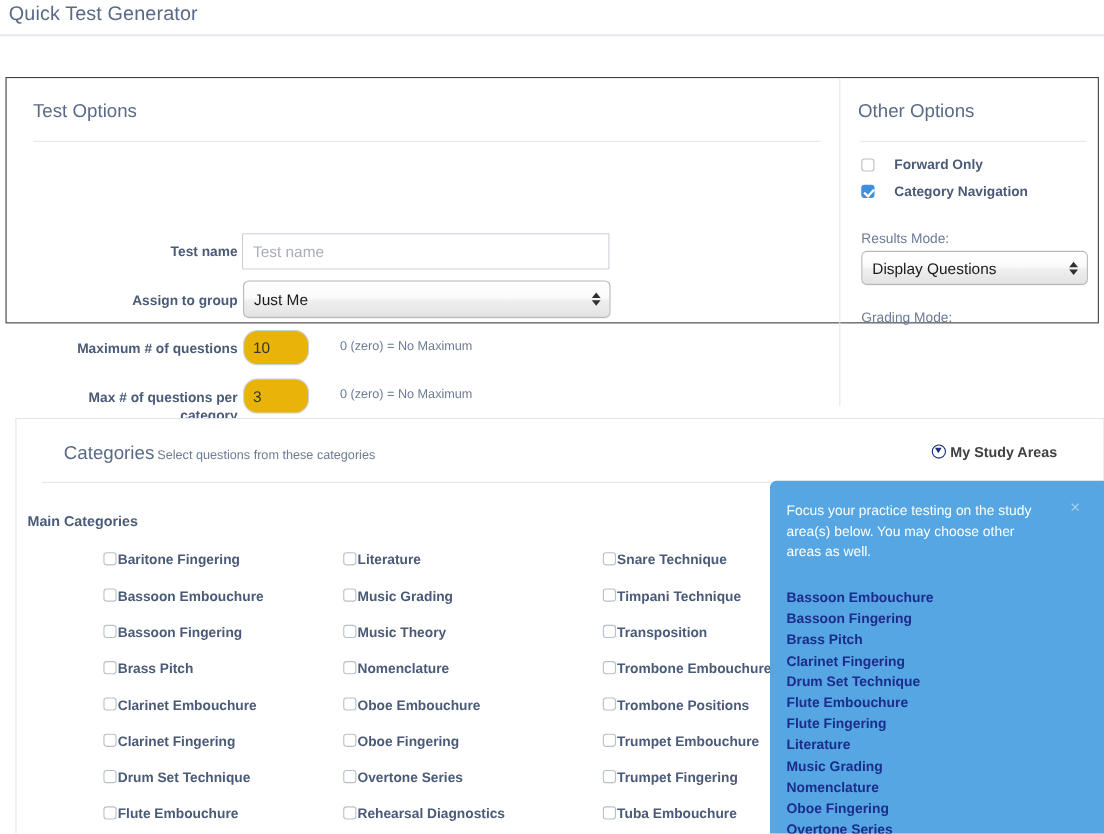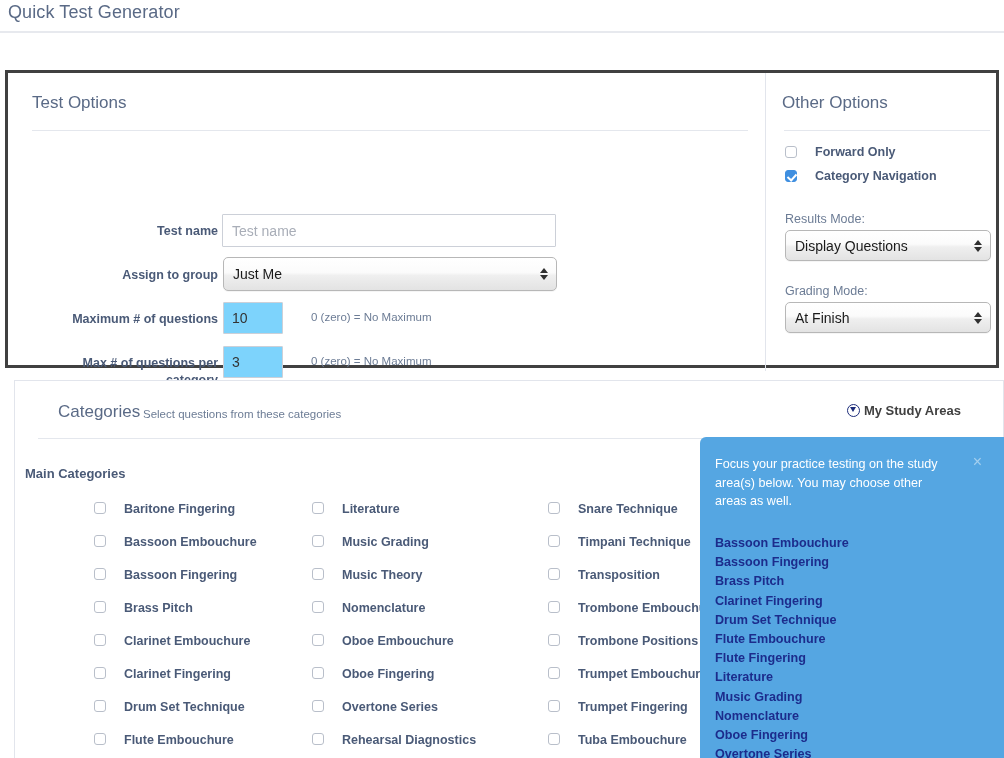--- a/index.html
+++ b/index.html
@@ -17,22 +17,22 @@
     position: absolute; left: 0; top: 0; width: 1004px; height: 33px;
     border-bottom: 2px solid #e7e9ee; background: #fff;
   }
   .topbar-title {
     position: absolute; left: 8px; top: 2px;
     font-size: 18px; color: #5a6a86; font-weight: 400; letter-spacing: .1px;
   }
 
   
   .options-card {
-    position: absolute; left: 5px; top: 70px; width: 994px; height: 298px;
-    background: #fff; border: 3px solid #404040;
+    position: absolute; left: 5px; top: 70px; width: 994px; height: 224px;
+    background: #fff; border: 1px solid #404040;
   }
   .vdivider {
     position: absolute; left: 757px; top: 0px; width: 1px; height: 298px;
     background: #e2e5ec;
   }
   .panel-title {
     position: absolute; font-size: 17px; color: #5a6a86; font-weight: 400;
   }
   .panel-rule {
     position: absolute; height: 1px; background: #e4e7ed;
@@ -42,23 +42,23 @@
     color: #4a5a77; font-weight: bold; line-height: 17px;
   }
   .text-input {
     position: absolute; border: 1px solid #ccd0d8; background: #fff;
     font-size: 14px; color: #4b4b4b; padding: 0 9px;
     font-family: "Liberation Sans", sans-serif;
     border-radius: 1px; outline: none;
   }
   .text-input::placeholder { color: #a9aeb8; }
   .num-input {
-    position: absolute; border: 1px solid #ccd0d8; background: #7dd3fc;
+    position: absolute; border: 1px solid #ccd0d8; background: #eab308;
     font-size: 14px; color: #333; padding: 0 8px;
-    font-family: "Liberation Sans", sans-serif; border-radius: 1px; outline: none;
+    font-family: "Liberation Sans", sans-serif; border-radius: 13px; outline: none;
   }
   .hint {
     position: absolute; font-size: 11.5px; color: #6c7c95; line-height: 14px;
   }
 
   
   .nselect {
     position: absolute;
     border: 1px solid #b7b7b7;
     border-radius: 5px;
@@ -143,21 +143,21 @@
   .main-cats-heading {
     position: absolute; left: 25px; top: 466px;
     font-size: 13px; font-weight: bold; color: #4a5a77;
   }
 
   .catcol { position: absolute; top: 502px; }
   .catrow {
     display: flex; align-items: flex-start; height: 33px;
     font-size: 12.5px; font-weight: bold; color: #4a5a77; cursor: default;
   }
-  .catrow .ctext { margin-left: 18px; line-height: 14px; }
+  .catrow .ctext { margin-left: 1px; line-height: 14px; }
 
   
   .popover {
     position: absolute; left: 700px; top: 437px; width: 304px; height: 321px;
     background: #55a6e2; border-radius: 6px 0 0 0;
     overflow: hidden;
   }
   .pop-text {
     position: absolute; left: 15px; top: 18px; width: 228px;
     font-size: 12.6px; color: #ffffff; line-height: 18.6px;
@@ -226,27 +226,20 @@
     <div class="sublabel" style="left:777px; top:139px;">Results Mode:</div>
     <div class="nselect" style="left:777px; top:157px; width:206px; height:31px;">
       <span>Display Questions</span>
       <span class="arrows">
           <i class="up"></i>
           <i class="dn"></i>
         </span>
     </div>
 
     <div class="sublabel" style="left:777px; top:211px;">Grading Mode:</div>
-    <div class="nselect" style="left:777px; top:229px; width:206px; height:31px;">
-      <span>At Finish</span>
-      <span class="arrows">
-          <i class="up"></i>
-          <i class="dn"></i>
-        </span>
-    </div>
   </div>
 
   <div class="cats-card">
     <div class="cats-title">Categories</div>
     <div class="cats-sub">Select questions from these categories</div>
     <div class="cats-rule"></div>
     <div class="study-link">
       <span class="dl-icon"></span>
       <span>My Study Areas</span>
     </div>

